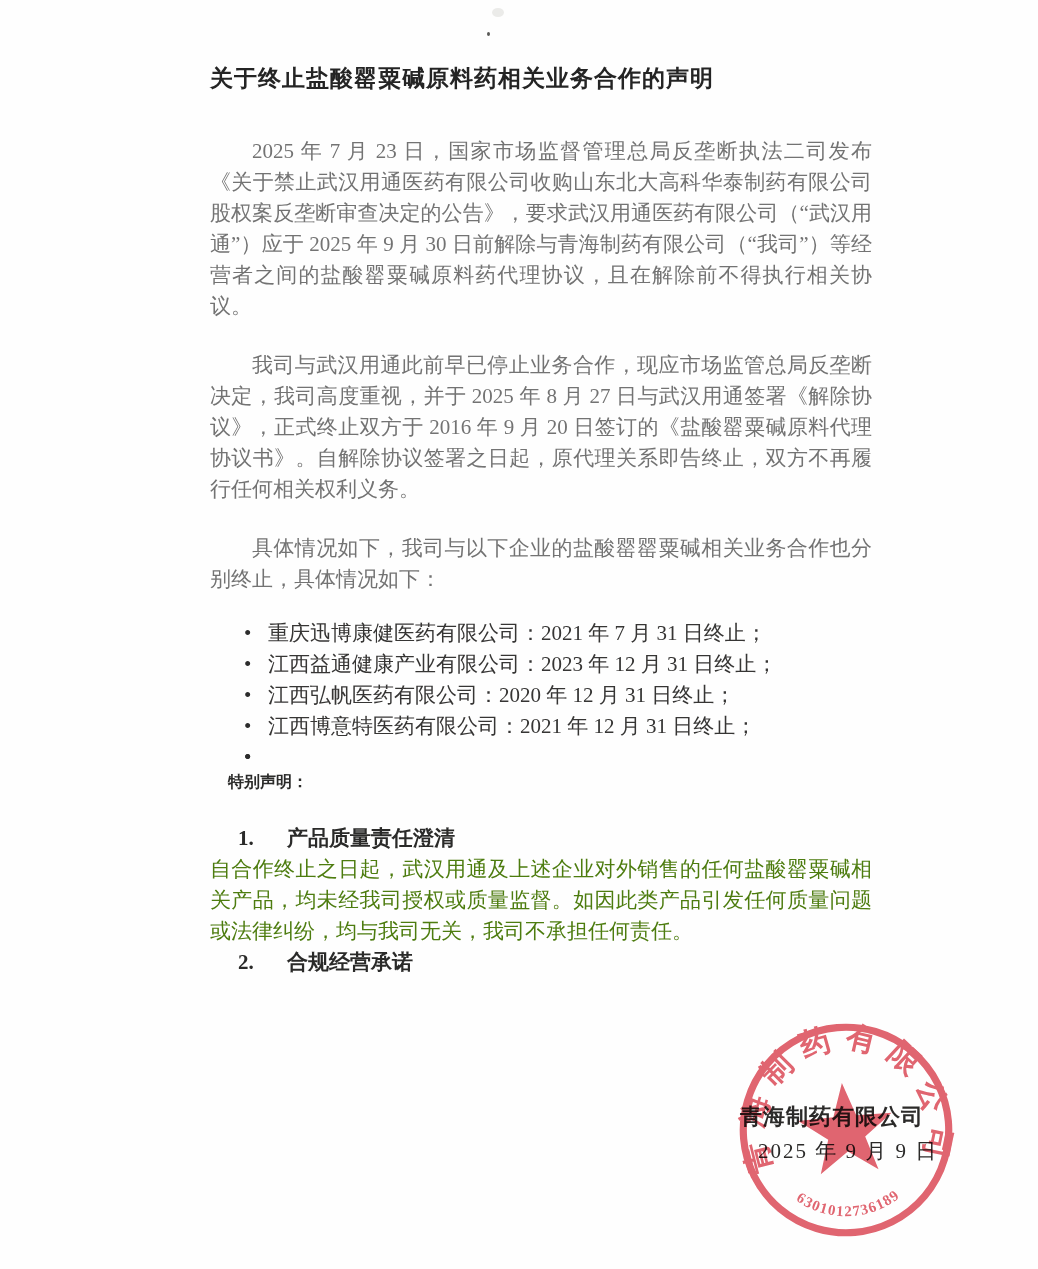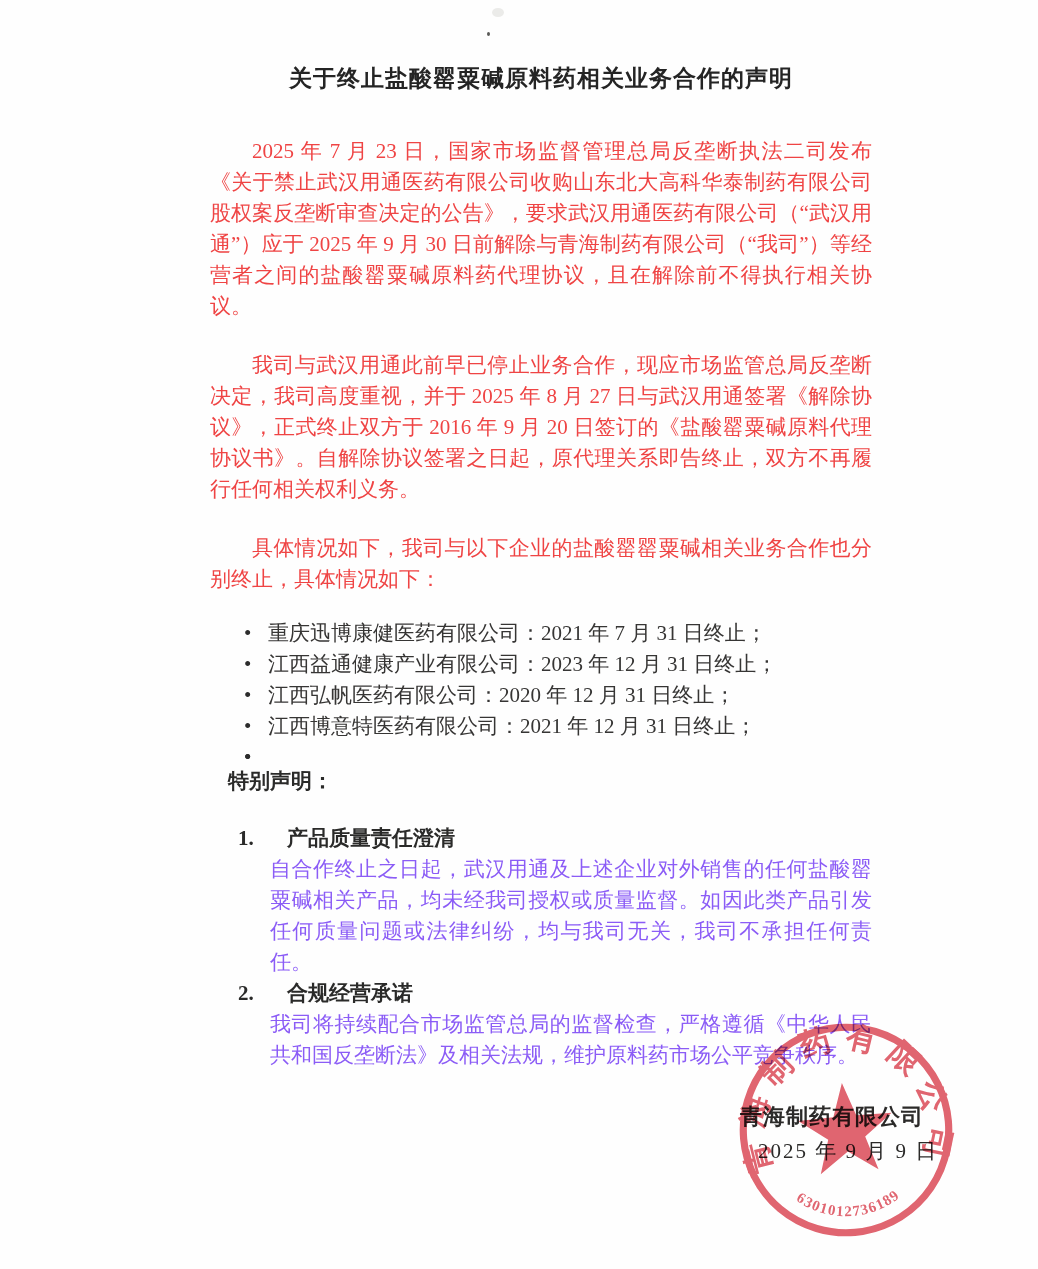--- a/index.html
+++ b/index.html
@@ -12,64 +12,62 @@
   .page {
     position:absolute; inset:0;
     background:#fefefe;
   }
   .content {
     position:absolute; left:210px; top:0; width:662px;
     color:#333231;
   }
   .doc-title {
     margin:62px 0 0 0;
-    text-align:center;
     font-size:23px; font-weight:bold; color:#242424;
     letter-spacing:1px;
     line-height:33px;
   }
   .para {
     font-size:21px; line-height:31px;
     text-align:justify; text-indent:42px;
     margin:28px 0 0 0;
-    color:#ef4444;
+    color:#737373;
     font-family:Liberation Serif, serif;
   }
   .para.first { margin-top:41px; }
   ul.bullet-list {
     margin:23px 0 0 0; padding:0; list-style:none;
   }
   ul.bullet-list li {
     position:relative;
     padding-left:58px;
     font-size:21px; line-height:31px;
     color:#363534;
   }
   ul.bullet-list .dot {
     position:absolute; left:34px; top:0;
     font-size:21px; line-height:31px; color:#2c2c2c;
   }
   .special-heading {
     margin:24px 0 0 0; padding-left:18px;
-    font-size:21px; line-height:31px;
+    font-size:16px; line-height:31px;
     font-weight:bold; color:#2a2a29;
   }
   .num-item { margin:0; }
   .num-item.one { margin-top:26px; }
   .num-header {
     display:flex; align-items:baseline;
     padding-left:28px;
     font-size:21px; line-height:31px;
     font-weight:bold; color:#2a2a29;
   }
   .num-header .num { width:49px; flex:0 0 49px; }
   .num-body {
-    margin-left:60px;
     font-size:21px; line-height:31px;
-    text-align:justify; color:#8b5cf6;
+    text-align:justify; color:#4d7c0f;
   }
   .signature {
     position:absolute; left:740px; top:1104px;
     color:#2b2a29; z-index:2;
   }
   .signature .company {
     font-size:22px; font-weight:bold; letter-spacing:1px;
     line-height:26px; white-space:nowrap;
   }
   .signature .date {
@@ -148,21 +146,20 @@
         <span>产品质量责任澄清</span>
       </div>
       <div class="num-body">自合作终止之日起，武汉用通及上述企业对外销售的任何盐酸罂粟碱相关产品，均未经我司授权或质量监督。如因此类产品引发任何质量问题或法律纠纷，均与我司无关，我司不承担任何责任。</div>
     </div>
 
     <div class="num-item">
       <div class="num-header">
         <span class="num">2.</span>
         <span>合规经营承诺</span>
       </div>
-      <div class="num-body">我司将持续配合市场监管总局的监督检查，严格遵循《中华人民共和国反垄断法》及相关法规，维护原料药市场公平竞争秩序。</div>
     </div>
 
   </div>
 
   <div class="signature">
     <div class="company">青海制药有限公司</div>
     <div class="date">2025 年 9 月 9 日</div>
   </div>
 
   <svg class="seal" viewBox="0 0 220 220" xmlns="http://www.w3.org/2000/svg">

